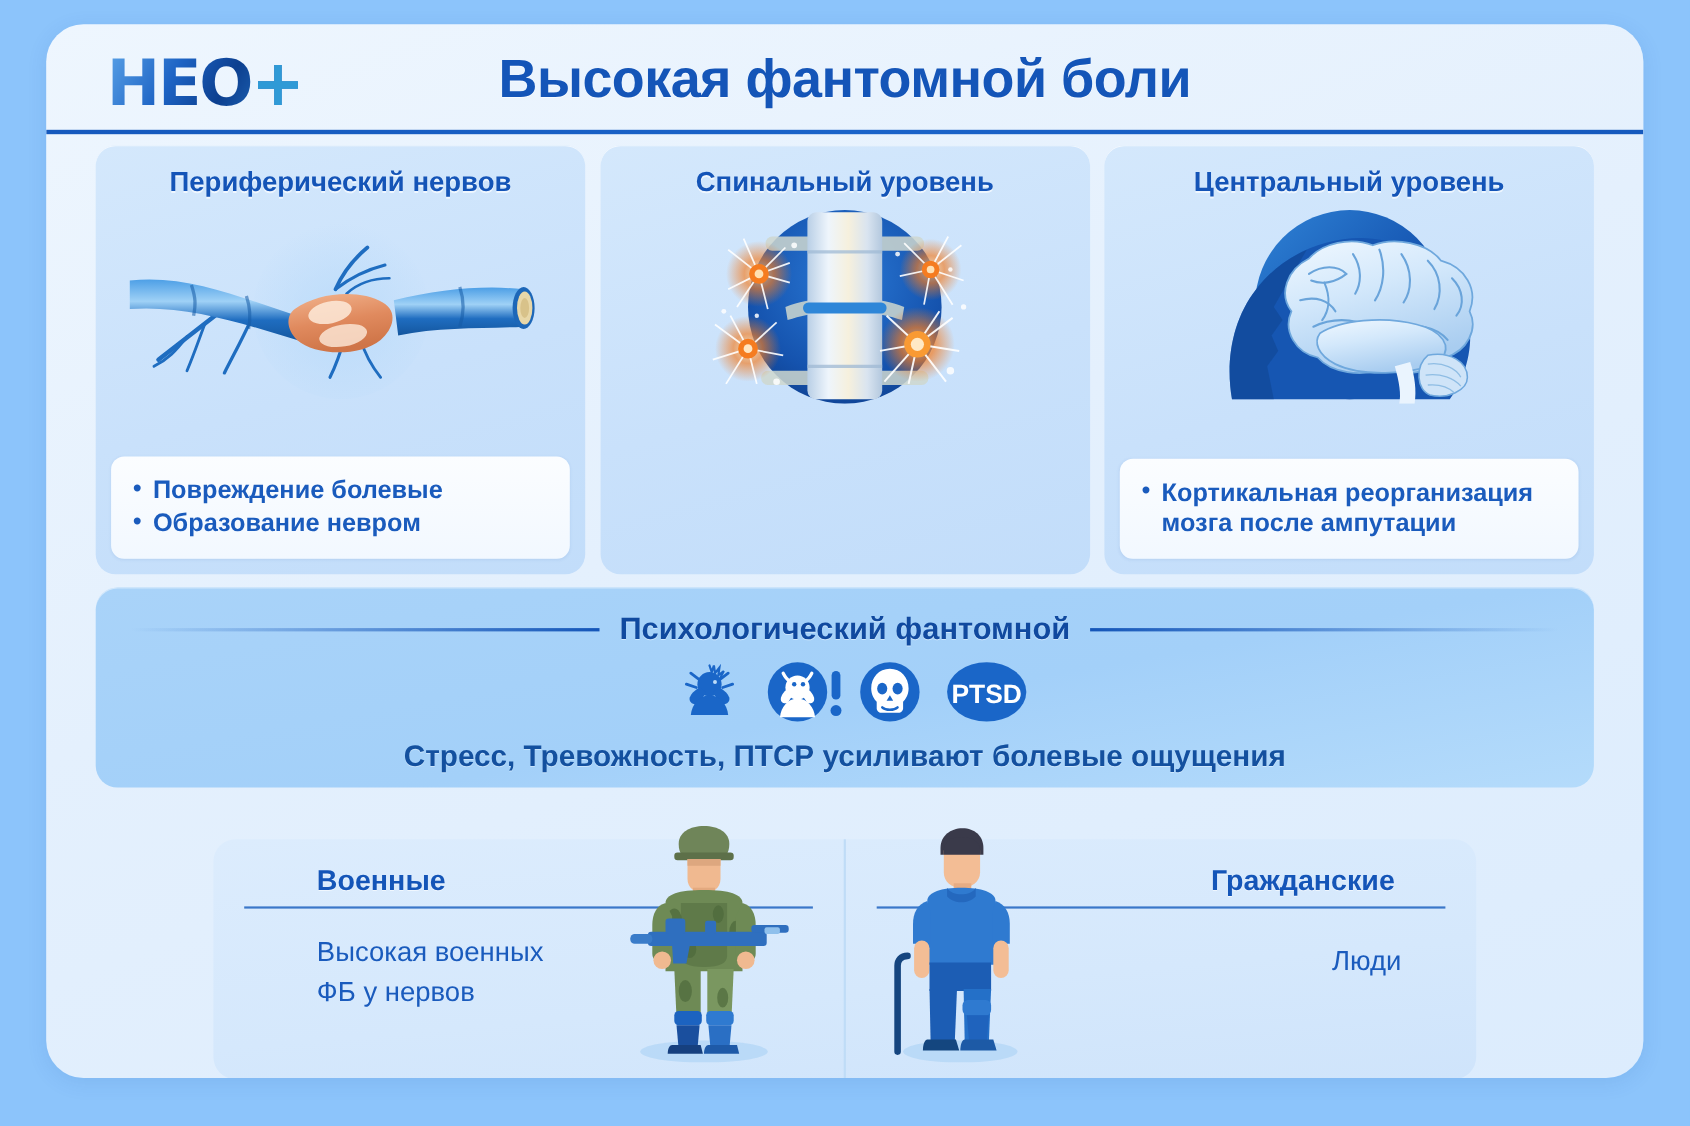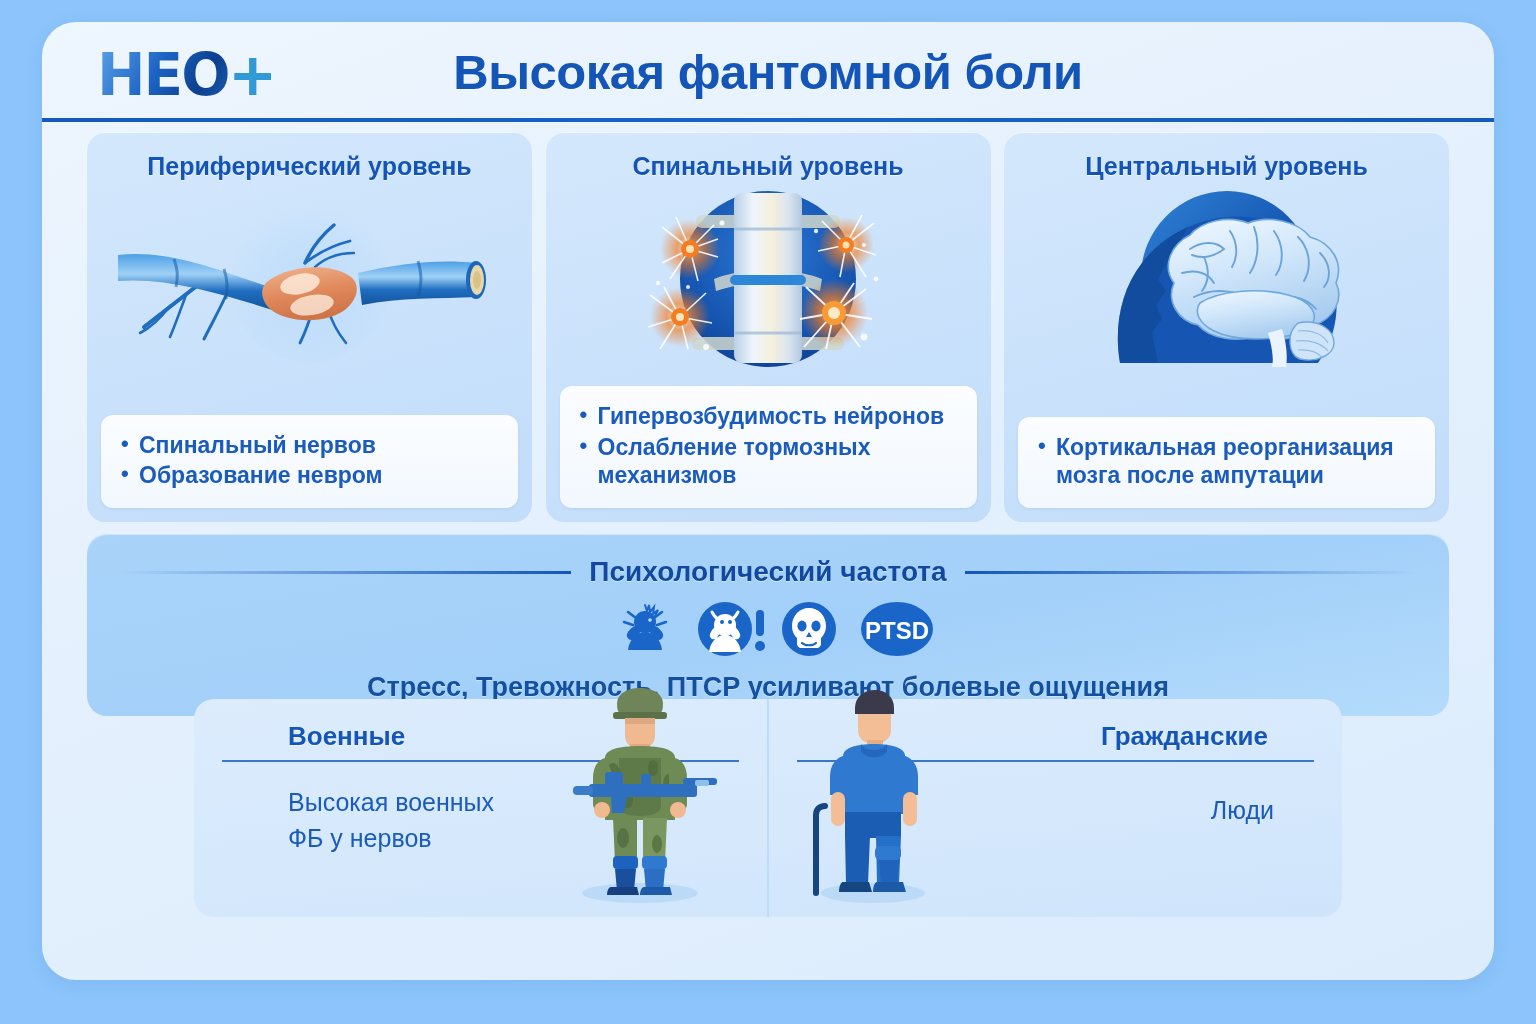--- a/index.html
+++ b/index.html
@@ -92,21 +92,21 @@
     display:flex;justify-content:center;align-items:center;gap:20px;margin-top:10px;
   }
   .psy-icons .ic{width:62px;height:62px;}
   .psy-caption{
     text-align:center;margin-top:12px;
     font-size:27px;font-weight:bold;color:#13509f;
     text-shadow:0 1px 0 rgba(255,255,255,.4);
   }
   
   .groups{
-    position:absolute;left:152px;right:152px;top:677px;height:218px;
+    position:absolute;left:152px;right:152px;top:741px;height:218px;
     border-radius:20px;
     background:linear-gradient(175deg,#dcecfd 0%,#d5e8fc 60%,#cfe4fb 100%);
     display:flex;
   }
   .grp{flex:1;position:relative;padding:22px 28px;box-sizing:border-box;}
   .grp.left{border-right:2px solid #bfdcf7;}
   .grp-inner{position:relative;height:100%;}
   .grp-head{
     font-size:26px;font-weight:bold;color:#1455b8;
     text-shadow:0 1px 0 rgba(255,255,255,.6);
@@ -130,21 +130,21 @@
 
   <div class="hdr">
     <div class="logo"><span>НЕО</span><span class="plus">+</span></div>
     <div class="title">Высокая фантомной боли</div>
     <div class="hdr-rule"></div>
   </div>
 
   <div class="levels">
 
     <div class="level-card">
-      <div class="level-title">Периферический уровень</div>
+      <div class="level-title">Периферический нервов</div>
       <div class="art">
         <svg width="420" height="180" viewBox="0 0 420 180">
           <defs>
             <radialGradient id="gHalo" cx="50%" cy="55%" r="55%">
               <stop offset="0%" stop-color="#bcdcfa"></stop>
                 <stop offset="100%" stop-color="#bcdcfa" stop-opacity="0"></stop>
             </radialGradient>
             <linearGradient id="gNerve" x1="0" y1="0" x2="0" y2="1">
               <stop offset="0%" stop-color="#4d9fe6"></stop>
                 <stop offset="35%" stop-color="#9fd1f6"></stop>
@@ -185,21 +185,21 @@
           <ellipse cx="200" cy="97" rx="20" ry="10" fill="#fdead9" opacity=".85" transform="rotate(-12 200 97)"></ellipse>
           <ellipse cx="212" cy="118" rx="22" ry="10" fill="#fdead9" opacity=".8" transform="rotate(-10 212 118)"></ellipse>
 
           <ellipse cx="376" cy="93" rx="10" ry="19" fill="#1d67b8"></ellipse>
           <ellipse cx="377" cy="93" rx="7" ry="15" fill="#e8d7a8"></ellipse>
           <ellipse cx="377" cy="93" rx="4" ry="9" fill="#d8c28a"></ellipse>
         </svg>
       </div>
       <div class="facts">
         <ul>
-          <li>Спинальный нервов</li>
+          <li>Повреждение болевые</li>
           <li>Образование невром</li>
         </ul>
       </div>
     </div>
 
     <div class="level-card">
       <div class="level-title">Спинальный уровень</div>
       <div class="art">
         <svg width="300" height="180" viewBox="0 0 300 180">
           <defs>
@@ -303,26 +303,20 @@
               <circle cx="198" cy="44" r="2.2"></circle>
             <circle cx="88" cy="160" r="3"></circle>
               <circle cx="246" cy="150" r="3.4"></circle>
             <circle cx="246" cy="58" r="2"></circle>
               <circle cx="70" cy="100" r="2"></circle>
             <circle cx="258" cy="92" r="2.4"></circle>
               <circle cx="40" cy="96" r="2.2"></circle>
           </g>
         </svg>
       </div>
-      <div class="facts">
-        <ul>
-          <li>Гипервозбудимость нейронов</li>
-          <li>Ослабление тормозных механизмов</li>
-        </ul>
-      </div>
     </div>
 
     <div class="level-card">
       <div class="level-title">Центральный уровень</div>
       <div class="art">
         <svg width="330" height="180" viewBox="0 0 330 180">
           <defs>
             <linearGradient id="gHead" x1="0" y1="0" x2="1" y2="1">
               <stop offset="0%" stop-color="#2f83d6"></stop>
                 <stop offset="55%" stop-color="#1656b2"></stop>
@@ -371,21 +365,21 @@
         <ul>
           <li>Кортикальная реорганизация мозга после ампутации</li>
         </ul>
       </div>
     </div>
   </div>
 
   <div class="psy">
     <div class="psy-head">
       <div class="psy-line"></div>
-      <div class="psy-title">Психологический частота</div>
+      <div class="psy-title">Психологический фантомной</div>
       <div class="psy-line r"></div>
     </div>
 
     <div class="psy-icons">
 
       <span class="ic">
         <svg width="62" height="62" viewBox="0 0 62 62">
           <g fill="#1a66c8">
             <path d="M31 7 l2 6 2-6 1 7 4-5-1 7 5-4-3 6" stroke="#1a66c8" stroke-width="2" fill="none" stroke-linecap="round"></path>
             <path d="M14 14 l8 6 M48 14 l-8 6 M10 24 l9 3 M52 24 l-9 3" stroke="#1a66c8" stroke-width="2.6" stroke-linecap="round" fill="none"></path>

